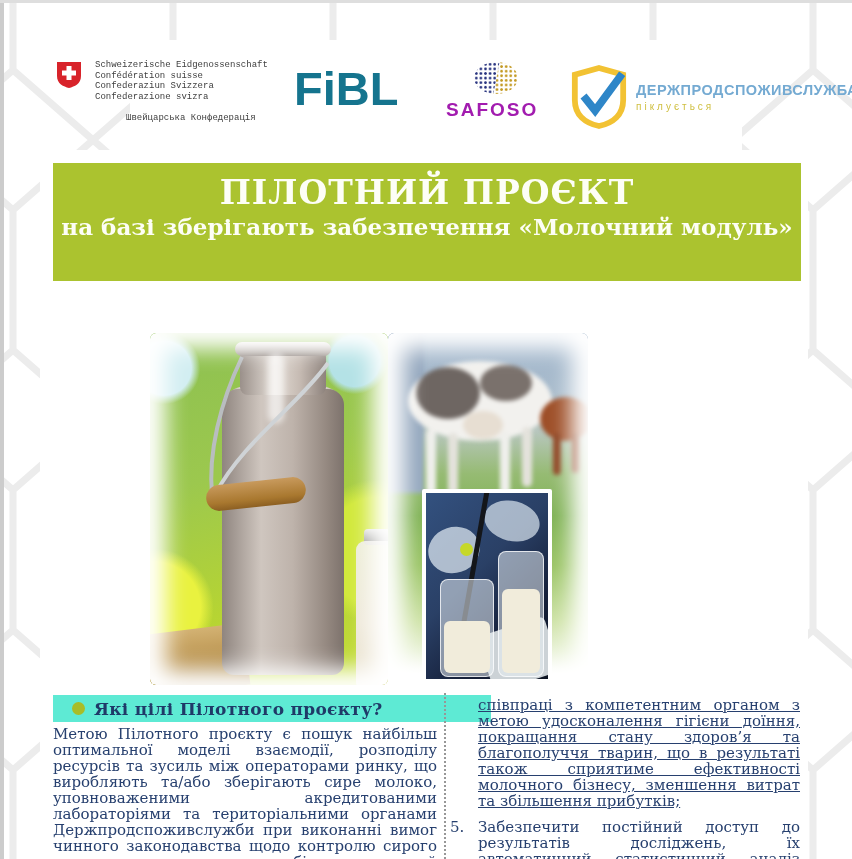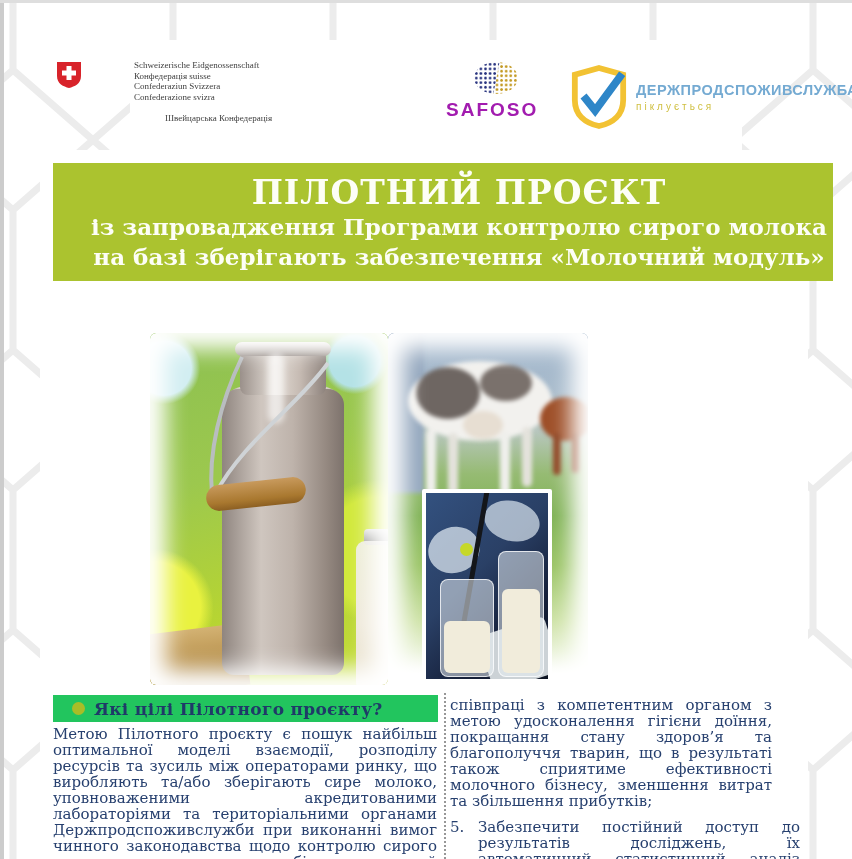--- a/index.html
+++ b/index.html
@@ -10,42 +10,42 @@
   
   .pattern-svg{position:absolute;left:0;top:0;z-index:0;}
   .cover{position:absolute;background:#fff;z-index:1;}
   .cover-top{left:130px;top:40px;width:612px;height:123px;}
   .cover-main{left:40px;top:150px;width:768px;height:709px;}
   .edge-left{left:0;top:0;width:4px;height:859px;background:#cccccc;z-index:3;}
   .edge-top{left:0;top:0;width:852px;height:3px;background:#dedede;z-index:3;}
 
   
   .logos{z-index:4;}
-  .swiss{left:55px;top:60px;display:flex;font-family:Liberation Serif, serif;gap:39px;}
+  .swiss{left:55px;top:60px;display:flex;font-family:Liberation Mono, monospace;}
   .swiss-text{margin-left:12px;color:#404040;font-size:9px;line-height:10.5px;}
   .swiss-ua{margin-top:11px;margin-left:31px;}
   .fibl{left:294px;top:64px;font-family:"Liberation Sans",sans-serif;font-weight:bold;
         font-size:47px;color:#15748e;letter-spacing:0;line-height:50px;}
   .safoso{left:446px;top:62px;width:100px;font-family:"Liberation Sans",sans-serif;}
   .globe{position:relative;width:44px;height:32px;margin-left:28px;border-radius:50%;overflow:hidden;}
   .globe .half{position:absolute;inset:0;}
   .globe .half.navy{background:radial-gradient(circle,#2a3580 1.1px,transparent 1.5px);
         background-size:4.6px 4.6px;clip-path:polygon(0 0,58% 0,44% 100%,0 100%);}
   .globe .half.gold{background:radial-gradient(circle,#c39a23 1.1px,transparent 1.5px);
         background-size:4.6px 4.6px;background-position:2.3px 2.3px;
         clip-path:polygon(58% 0,100% 0,100% 100%,44% 100%);}
   .safoso-word{margin-top:5px;font-weight:bold;font-size:19px;letter-spacing:2px;color:#a21caf;}
   .dpss{left:570px;top:64px;display:flex;font-family:"Liberation Sans",sans-serif;}
   .dpss-text{margin-left:8px;margin-top:18px;}
   .dpss-name{font-size:14.5px;font-weight:bold;color:#74aad2;letter-spacing:.5px;}
   .dpss-tag{margin-top:3px;font-size:10px;color:#cfbf40;letter-spacing:3px;}
 
   
   .banner{left:53px;top:163px;width:748px;height:118px;background:#abc32f;z-index:4;
-          text-align:center;color:#fdfef6;padding-left:32px;}
+          text-align:center;color:#fdfef6;}
   .banner-title{margin-top:11px;font-size:33px;font-weight:bold;letter-spacing:1px;line-height:38px;}
   .banner-sub{font-size:23px;font-weight:bold;line-height:30px;}
 
   
   .photo{z-index:4;overflow:hidden;border-radius:6px;}
   .photo .feather{position:absolute;inset:0;box-shadow:inset 0 0 22px 16px #fff;border-radius:6px;pointer-events:none;}
   .photo-milkcan{left:150px;top:333px;width:238px;height:352px;
      background:
        radial-gradient(55px 55px at 86% 8%,#b4e2e6 0 46%,transparent 60%),
        radial-gradient(45px 45px at 66% 20%,#9fd6ae 0 45%,transparent 60%),
@@ -91,29 +91,29 @@
   .jar1{left:14px;top:86px;width:52px;height:96px;} .jar1 .milk{height:52px;}
   .jar2{left:72px;top:58px;width:44px;height:124px;} .jar2 .milk{height:84px;}
   .lid1{position:absolute;left:2px;top:34px;width:52px;height:46px;border-radius:50%;
      background:rgba(226,236,244,.72);transform:rotate(-18deg);}
   .lid2{position:absolute;left:58px;top:8px;width:56px;height:40px;border-radius:50%;
      background:rgba(226,236,244,.68);transform:rotate(14deg);}
   .rod{position:absolute;left:46px;top:-6px;width:5px;height:150px;background:#14161a;transform:rotate(10deg);}
   .dot-yellow{position:absolute;left:34px;top:50px;width:13px;height:13px;border-radius:50%;background:#c6d829;}
 
   
-  .heading-bar{left:53px;top:695px;width:385px;height:27px;background:#22c55e;z-index:4;
+  .heading-bar{left:53px;top:695px;width:438px;height:27px;background:#5eead4;z-index:4;
      display:flex;align-items:center;}
   .bullet{width:13px;height:13px;border-radius:50%;background:#a9bd27;margin-left:19px;}
   .heading-text{margin-left:9px;font-size:17px;font-weight:bold;color:#1f3a68;letter-spacing:.3px;}
   .body-text{font-size:15px;line-height:16px;color:#27406f;text-align:justify;z-index:4;}
   .left-body{left:53px;top:726px;width:384px;}
   .col-divider{left:444px;top:693px;height:166px;border-left:2px dotted #979797;z-index:4;}
   .right-col{left:450px;top:697px;width:350px;}
-  .para-cont{width:322px;}
+  .para-cont{margin-left:28px;width:322px;text-decoration:underline;}
   .item5{display:flex;margin-top:10px;}
   .item5 .num{width:28px;flex:none;}
   .item5 .txt{width:322px;}
 </style>
 </head>
 <body>
 
 <div class="canvas">
 
   <svg class="pattern-svg" width="852" height="859">
@@ -130,27 +130,28 @@
   <div class="abs edge-top"></div>
 
   <div class="abs logos swiss">
     <svg width="28" height="28" viewBox="0 0 28 28">
       <path d="M2 2 h24 v14 c0 8 -6.5 10.5 -12 12 C8.5 26.5 2 24 2 16 Z" fill="#d8232a"></path>
       <rect x="11.5" y="6" width="5" height="14" fill="#fff"></rect>
       <rect x="7" y="10.5" width="14" height="5" fill="#fff"></rect>
     </svg>
     <div class="swiss-text">
       <div>Schweizerische Eidgenossenschaft</div>
-      <div>Конфедерація suisse</div>
+      <div>Confédération suisse</div>
       <div>Confederaziun Svizzera</div>
       <div>Confederazione svizra</div>
       <div class="swiss-ua">Швейцарська Конфедерація</div>
     </div>
   </div>
 
+  <div class="abs logos fibl">FiBL</div>
 
   <div class="abs logos safoso">
     <div class="globe">
       <div class="half navy"></div>
       <div class="half gold"></div>
     </div>
     <div class="safoso-word">SAFOSO</div>
   </div>
 
   <div class="abs logos dpss">
@@ -159,21 +160,20 @@
       <polyline points="14,33 26,48 54,10" fill="none" stroke="#2e86c8" stroke-width="8"></polyline>
     </svg>
     <div class="dpss-text">
       <div class="dpss-name">ДЕРЖПРОДСПОЖИВСЛУЖБА</div>
       <div class="dpss-tag">піклується</div>
     </div>
   </div>
 
   <div class="abs banner">
     <div class="banner-title">ПІЛОТНИЙ ПРОЄКТ</div>
-    <div class="banner-sub">із запровадження Програми контролю сирого молока</div>
     <div class="banner-sub">на базі зберігають забезпечення «Молочний модуль»</div>
   </div>
 
   <div class="abs photo photo-milkcan">
     <div class="ledge"></div>
     <div class="can-shoulder"></div>
     <div class="can-body"></div>
     <div class="can-neck"></div>
     <div class="can-rim"></div>
     <div class="can-highlight"></div>

